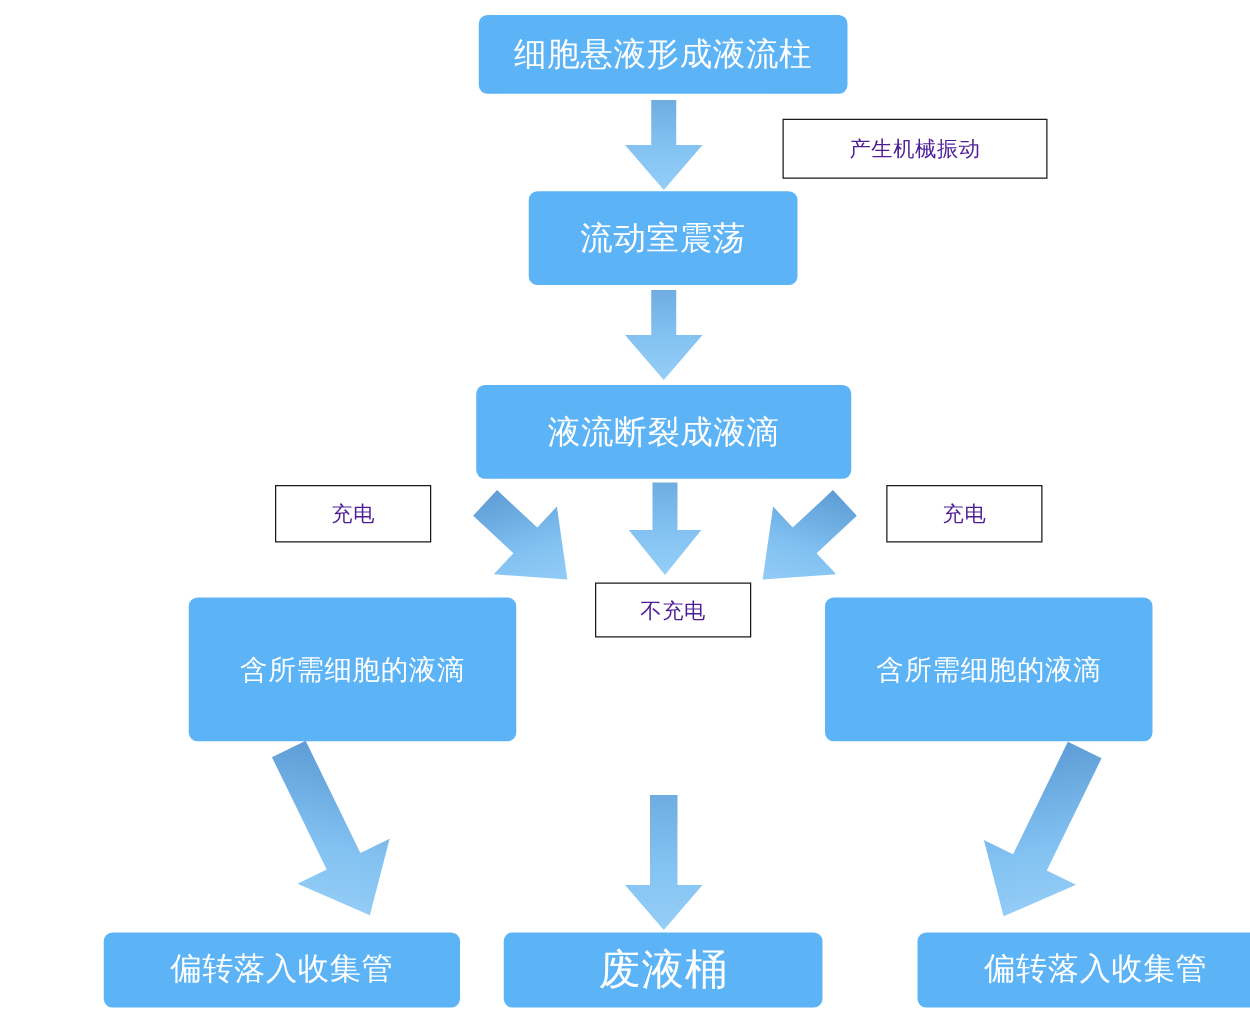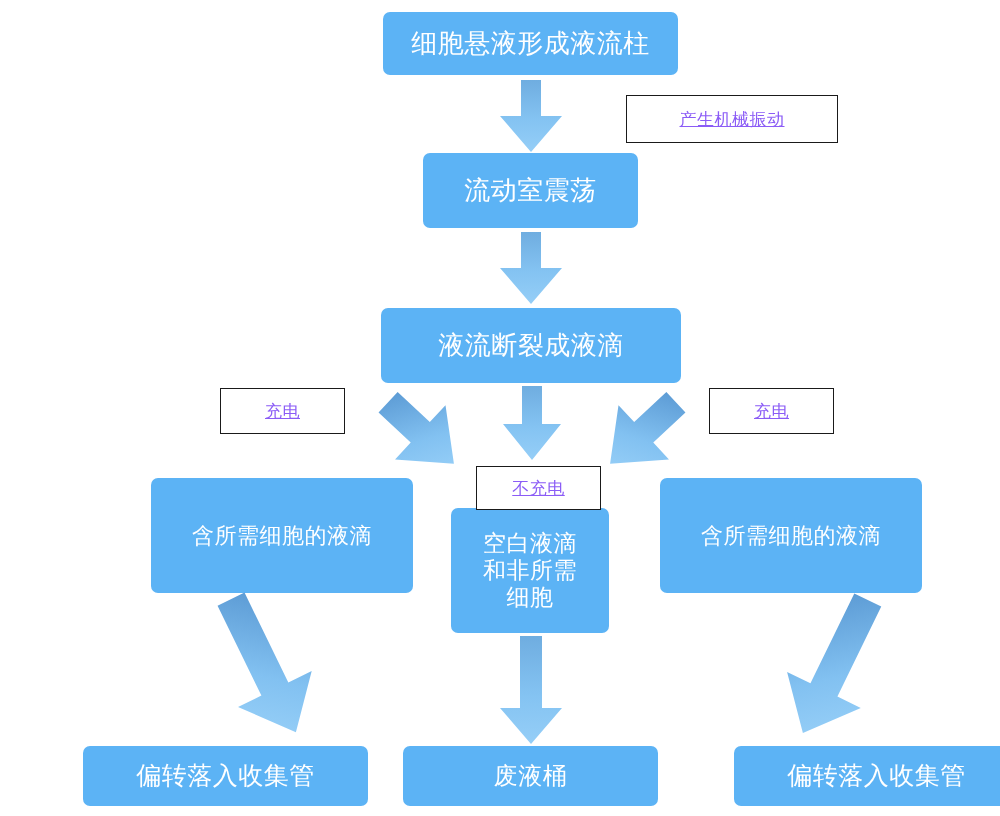--- a/index.html
+++ b/index.html
@@ -36,27 +36,26 @@
     letter-spacing: 0.5px;
     font-weight: 400;
   }
 
   
   .note {
     position: absolute;
     box-sizing: border-box;
     background: #ffffff;
     border: 1.6px solid #1a1a1a;
-    color: #8b5cf6;
+    color: #4c1d95;
     display: flex;
     align-items: center;
     justify-content: center;
     font-size: 17px;
     letter-spacing: 0.5px;
-    text-decoration: underline;
   }
 
   
   .arrow {
     position: absolute;
     pointer-events: none;
   }
   .arrow svg { display: block; overflow: visible; }
 </style>
 </head>
@@ -73,35 +72,30 @@
   </div>
 
   <div class="node" style="left:375px; top:153px; width:215px; height:75px; font-size:26px;">
     <span>流动室震荡</span>
   </div>
 
   <div class="node" style="left:103px; top:478px; width:262px; height:115px; font-size:22px;">
     <span>含所需细胞的液滴</span>
   </div>
 
-  <div class="node" style="left:403px; top:508px; width:158px; height:125px; font-size:23px; flex-direction:column;">
-    <span>空白液滴</span>
-    <span>和非所需</span>
-    <span>细胞</span>
-  </div>
 
   <div class="node" style="left:612px; top:478px; width:262px; height:115px; font-size:22px;">
     <span>含所需细胞的液滴</span>
   </div>
 
   <div class="node" style="left:35px; top:746px; width:285px; height:60px; font-size:25px;">
     <span>偏转落入收集管</span>
   </div>
 
-  <div class="node" style="left:355px; top:746px; width:255px; height:60px; font-size:24px;">
+  <div class="node" style="left:355px; top:746px; width:255px; height:60px; font-size:34px;">
     <span>废液桶</span>
   </div>
 
   <div class="node" style="left:686px; top:746px; width:285px; height:60px; font-size:25px;">
     <span>偏转落入收集管</span>
   </div>
 
   <div class="note" style="left:578px; top:95px; width:212px; height:48px;">
     <span>产生机械振动</span>
   </div>

